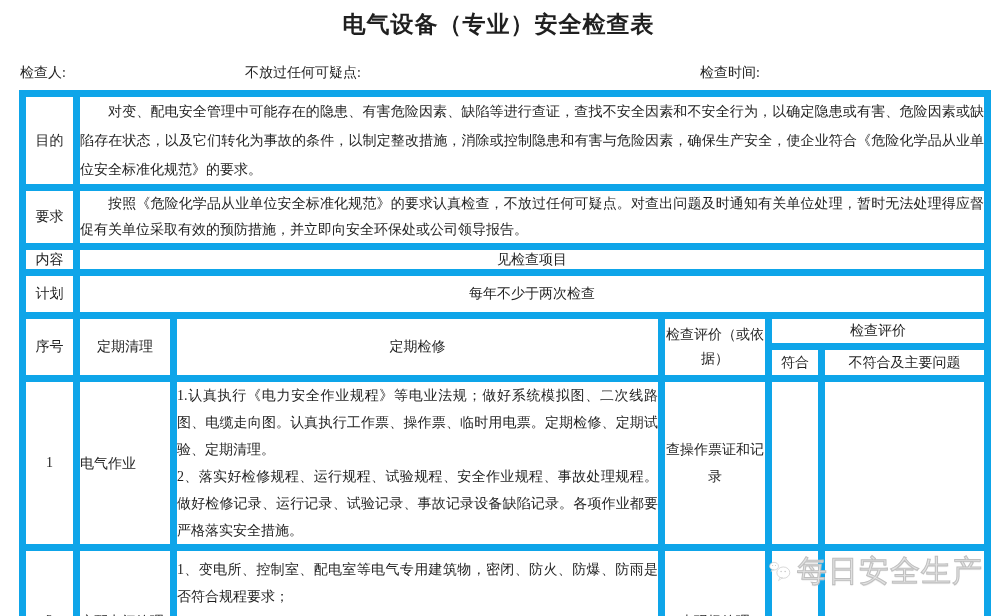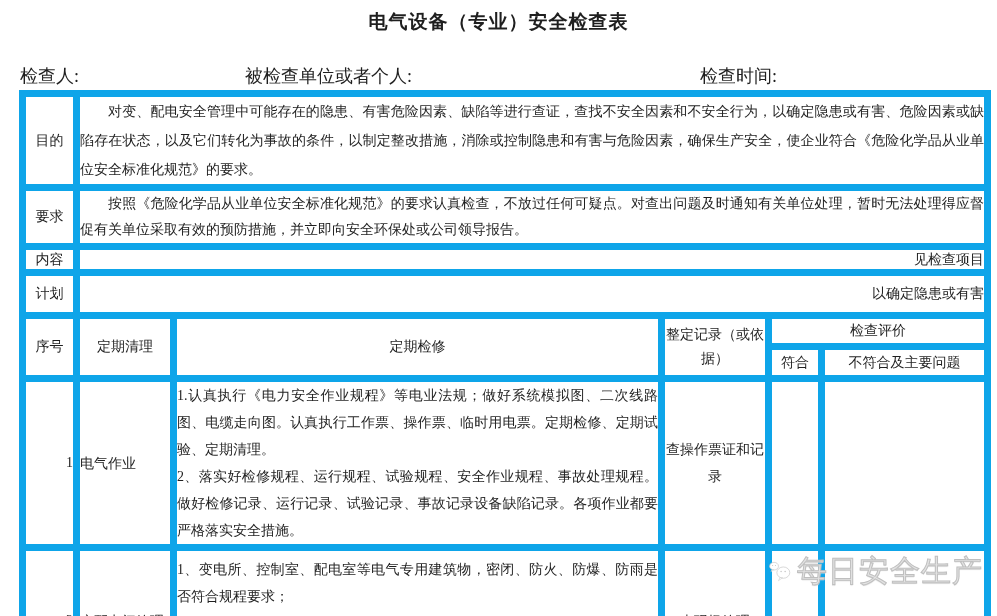--- a/index.html
+++ b/index.html
@@ -7,24 +7,24 @@
     position:relative;
     width:997px;height:616px;
     background:#ffffff;
     font-family:"Liberation Serif", serif;
     color:#1f1f1f;
     overflow:hidden;
   }
   .doc-title{
     position:absolute;top:9px;left:0;right:0;
     text-align:center;
-    font-size:19px;font-weight:bold;
+    font-size:23px;font-weight:bold;
     letter-spacing:1px;
   }
-  .infobar{position:absolute;top:64px;left:0;right:0;height:22px;font-size:18px;}
+  .infobar{position:absolute;top:64px;left:0;right:0;height:22px;font-size:14px;}
   .infobar span{position:absolute;white-space:nowrap;}
   .info-inspector{left:20px;}
   .info-inspected{left:245px;}
   .info-time{left:700px;}
 
   table.sheet{
     position:absolute;top:90px;left:19px;
     width:965px;
     border-collapse:collapse;
     table-layout:fixed;
@@ -38,21 +38,21 @@
   }
   .lbl{text-align:center;vertical-align:middle;}
   .meta-text{
     text-align:justify;
     vertical-align:middle;
     padding:0 12px;
     text-indent:2em;
     line-height:29px;
   }
   .meta-text.tight{line-height:26px;}
-  .ctr{text-align:right;vertical-align:middle;}
+  .ctr{text-align:center;vertical-align:middle;}
   .hdr{text-align:center;vertical-align:middle;line-height:24px;}
   .std{
     text-align:justify;
     vertical-align:middle;
     padding:2px 8px;
     line-height:27px;
     white-space:pre-wrap;
   }
   .std.clipped{vertical-align:top;padding-top:5px;}
   .item-cell{vertical-align:middle;line-height:27px;padding:0 16px;}
@@ -75,21 +75,21 @@
     margin-left:4px;
   }
 </style>
 </head>
 <body>
 
 <div class="doc-title">电气设备（专业）安全检查表</div>
 
 <div class="infobar">
   <span class="info-inspector">检查人:</span>
-  <span class="info-inspected">被检查单位或者个人:</span>
+  <span class="info-inspected">不放过任何可疑点:</span>
   <span class="info-time">检查时间:</span>
 </div>
 
 <table class="sheet">
   <colgroup>
     <col style="width:54px">
       <col style="width:97px">
       <col style="width:488px">
     <col style="width:107px">
       <col style="width:53px">
@@ -107,28 +107,28 @@
     <td class="meta-text tight" colspan="5">按照《危险化学品从业单位安全标准化规范》的要求认真检查，不放过任何可疑点。对查出问题及时通知有关单位处理，暂时无法处理得应督促有关单位采取有效的预防措施，并立即向安全环保处或公司领导报告。</td>
   </tr>
 
   <tr style="height:26px">
     <td class="lbl">内容</td>
     <td class="ctr" colspan="5">见检查项目</td>
   </tr>
 
   <tr style="height:43px">
     <td class="lbl">计划</td>
-    <td class="ctr" colspan="5">以确定隐患或有害</td>
+    <td class="ctr" colspan="5">每年不少于两次检查</td>
   </tr>
 
   <tr style="height:27px">
     <th class="hdr" rowspan="2">序号</th>
     <th class="hdr" rowspan="2">定期清理</th>
     <th class="hdr" rowspan="2">定期检修</th>
-    <th class="hdr" rowspan="2">整定记录（或依据）</th>
+    <th class="hdr" rowspan="2">检查评价（或依据）</th>
     <th class="hdr" colspan="2">检查评价</th>
   </tr>
   <tr style="height:32px">
     <th class="hdr">符合</th>
     <th class="hdr">不符合及主要问题</th>
   </tr>
 
   <tr style="height:160px">
     <td class="ctr">1</td>
     <td class="item-cell">电气作业</td>

